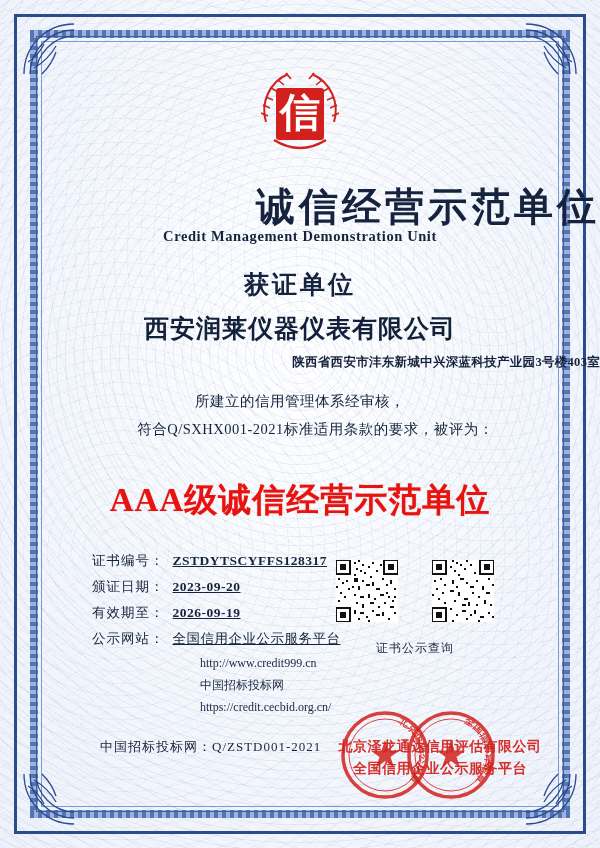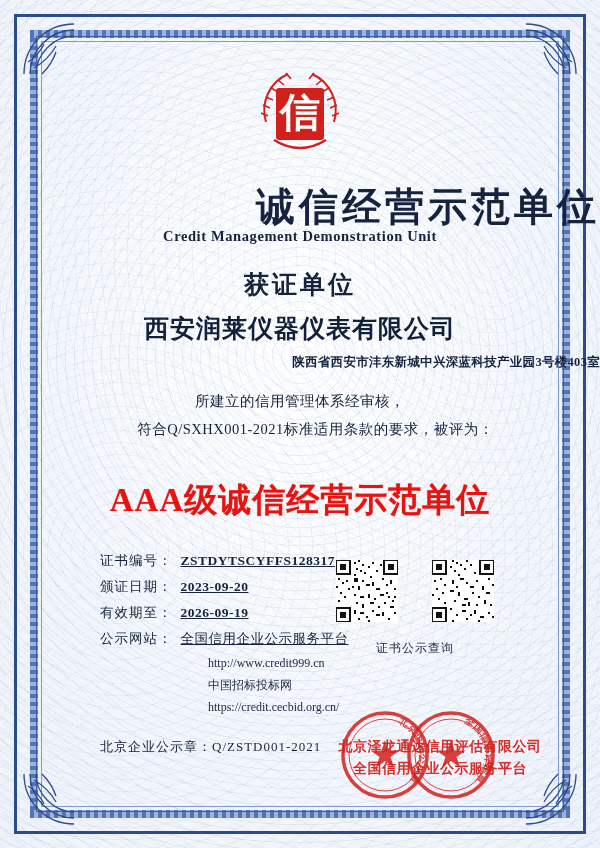--- a/index.html
+++ b/index.html
@@ -94,21 +94,21 @@
     position:absolute;top:420px;left:0;right:0;text-align:center;
     font-size:14.5px;color:#16233d;letter-spacing:.5px;padding-left:31px;
   }
   .grade{
     position:absolute;top:478px;left:0;right:0;text-align:center;
     font-size:33px;font-weight:bold;color:#e8130f;letter-spacing:1px;
     text-shadow:0 0 1px rgba(200,0,0,.5);
   }
 
   .fields{
-    position:absolute;left:100px;top:548px;width:260px;
+    position:absolute;left:92px;top:548px;width:260px;
     font-size:13.5px;color:#16233d;line-height:26px;
   }
   .frow{display:flex;align-items:baseline;}
   .fkey{white-space:nowrap;letter-spacing:1px;}
   .fval{margin-left:8px;font-weight:bold;letter-spacing:.5px;text-decoration:underline;}
   .urls{margin-left:0;}
   .url{font-size:12px;letter-spacing:0;margin-left:108px;line-height:22px;color:#1b2742;}
   .plain{font-weight:normal}
 
   .qr{
@@ -396,21 +396,21 @@
             <rect x="17" y="29" width="1" height="1"></rect>
           <rect x="23" y="30" width="1" height="1"></rect>
             <rect x="30" y="28" width="1" height="1"></rect>
         </g>
       </svg>
     </div>
 
     <div class="qr-caption">证书公示查询</div>
 
     <div class="std">
-      <span>北京企业公示章：</span><span>Q/ZSTD001-2021</span>
+      <span>中国招标投标网：</span><span>Q/ZSTD001-2021</span>
     </div>
 
     <div class="redseal rs1">
       <svg viewBox="0 0 110 110">
         <g opacity="0.85">
           <circle cx="55" cy="55" r="42" fill="none" stroke="#d2211c" stroke-width="3.5"></circle>
           <circle cx="55" cy="55" r="36" fill="none" stroke="#d2211c" stroke-width="1"></circle>
           <path id="rs1path" d="M55 20 a35 35 0 1 1 -0.1 0" fill="none"></path>
           <text font-family="'Liberation Serif',serif" font-size="10" fill="#d2211c" font-weight="bold">
             <textPath href="#rs1path" startOffset="6%">北京企业公示章</textPath>

